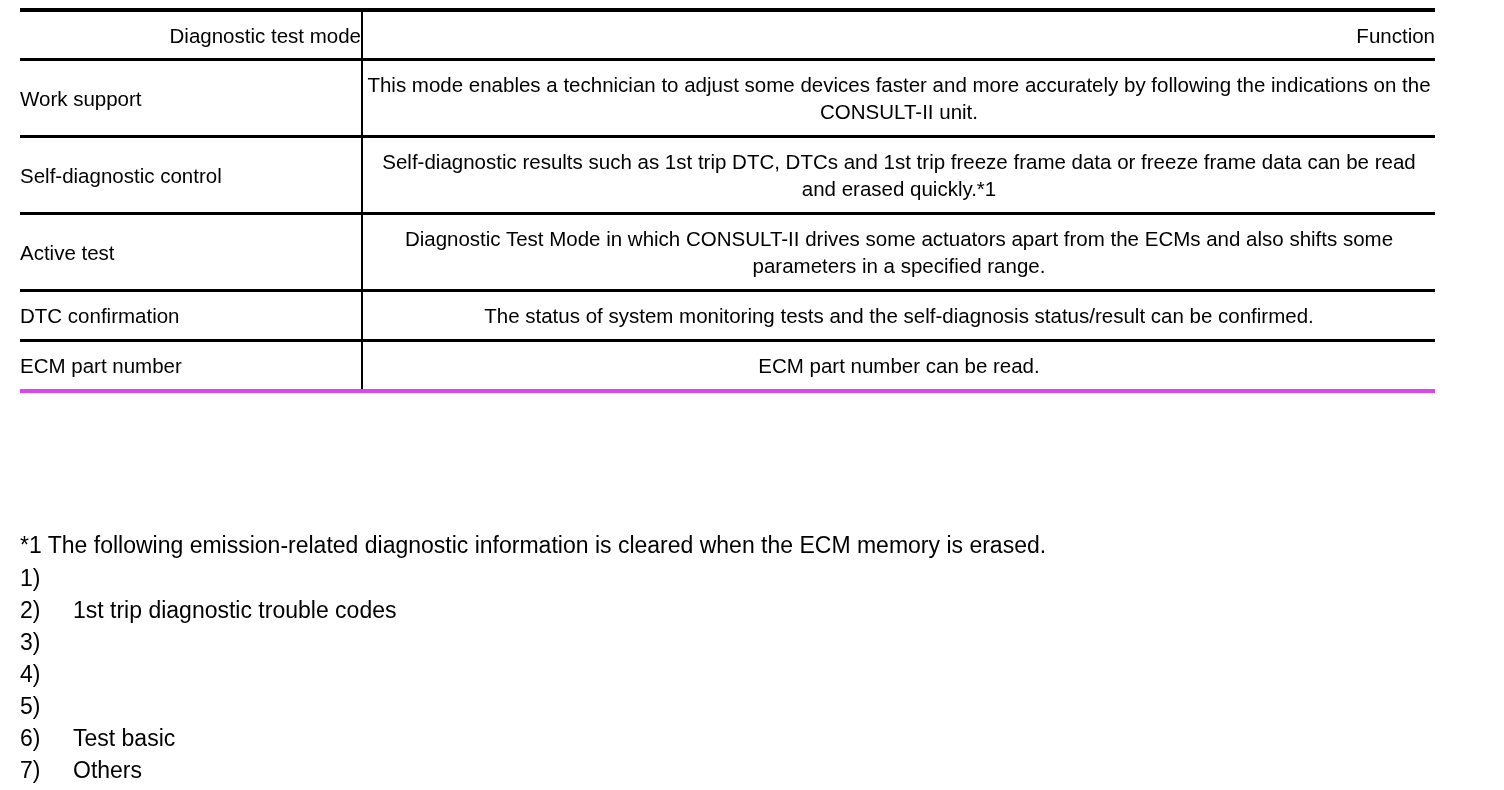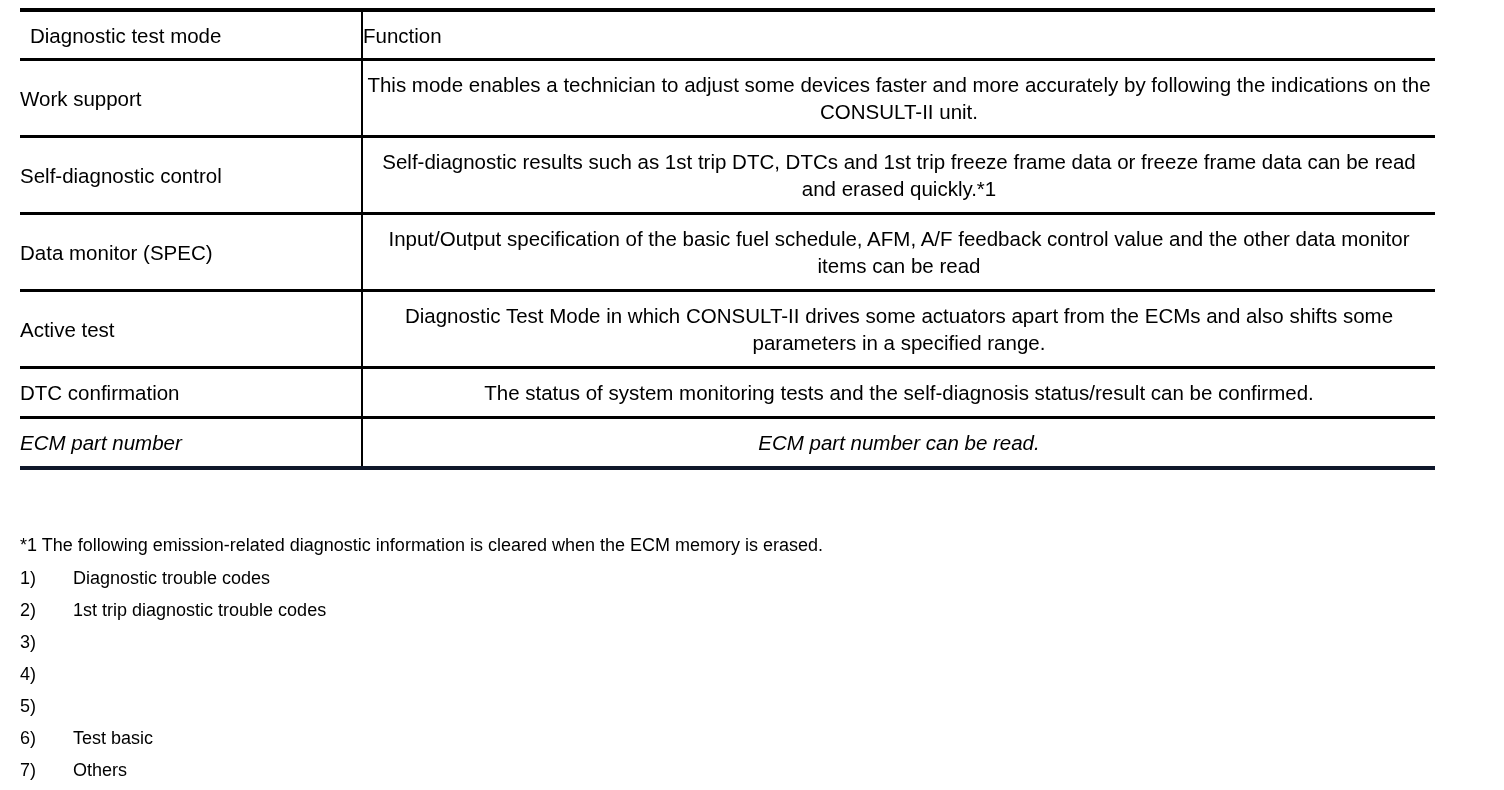--- a/index.html
+++ b/index.html
@@ -43,22 +43,21 @@
   table.diag tr.row-head > td {
     border-top: 4px solid #000;
     border-bottom: 3px solid #000;
   }
 
   table.diag tbody tr > td {
     border-bottom: 3px solid #000;
   }
 
   table.diag tbody tr.row-last > td {
-    border-bottom: 4px solid #0f172a;
-    font-style: italic;
+    border-bottom: 4px solid #d946ef;
   }
 
   table.diag td {
     vertical-align: middle;
     font-size: 20.5px;
     line-height: 27px;
     padding: 0;
   }
 
   td.cell-mode {
@@ -67,39 +66,39 @@
   }
 
   td.cell-func {
     padding: 6px 14px 6px 12px;
     text-align: center;
   }
 
   
   tr.row-head td.cell-mode,
   tr.row-head td.cell-func {
-    text-align: left;
+    text-align: right;
     height: 46px;
   }
   tr.row-head td.cell-mode { padding-left: 10px; }
 
   
   tr.h-2line td { height: 74px; }
   tr.h-1line td { height: 47px; }
 
   .mode-label { display: block; }
   .func-text  { display: block; }
 
   
   .notes {
     position: absolute;
     left: 20px;
     top: 529px;
     width: 1440px;
-    font-size: 18px;
+    font-size: 23px;
     line-height: 32px;
   }
 
   .note-lead {
     margin: 0 0 1px 0;
     white-space: nowrap;
   }
 
   ol.note-list {
     list-style: none;
@@ -156,28 +155,20 @@
         <tr class="h-2line">
           <td class="cell-mode">
             <span class="mode-label">Self-diagnostic control</span>
           </td>
           <td class="cell-func">
             <span class="func-text">Self-diagnostic results such as 1st trip DTC, DTCs and 1st trip freeze frame data or freeze frame data can be read and erased quickly.*1</span>
           </td>
         </tr>
 
 
-        <tr class="h-2line">
-          <td class="cell-mode">
-            <span class="mode-label">Data monitor (SPEC)</span>
-          </td>
-          <td class="cell-func">
-            <span class="func-text">Input/Output specification of the basic fuel schedule, AFM, A/F feedback control value and the other data monitor items can be read</span>
-          </td>
-        </tr>
 
         <tr class="h-2line">
           <td class="cell-mode">
             <span class="mode-label">Active test</span>
           </td>
           <td class="cell-func">
             <span class="func-text">Diagnostic Test Mode in which CONSULT-II drives some actuators apart from the ECMs and also shifts some parameters in a specified range.</span>
           </td>
         </tr>
 
@@ -201,21 +192,20 @@
 
       </tbody>
     </table>
   </div>
 
   <div class="notes">
     <p class="note-lead">*1 The following emission-related diagnostic information is cleared when the ECM memory is erased.</p>
     <ol class="note-list">
       <li>
         <span class="num">1)</span>
-        <span class="txt">Diagnostic trouble codes</span>
       </li>
       <li>
         <span class="num">2)</span>
         <span class="txt">1st trip diagnostic trouble codes</span>
       </li>
       <li>
         <span class="num">3)</span>
       </li>
       <li>
         <span class="num">4)</span>

